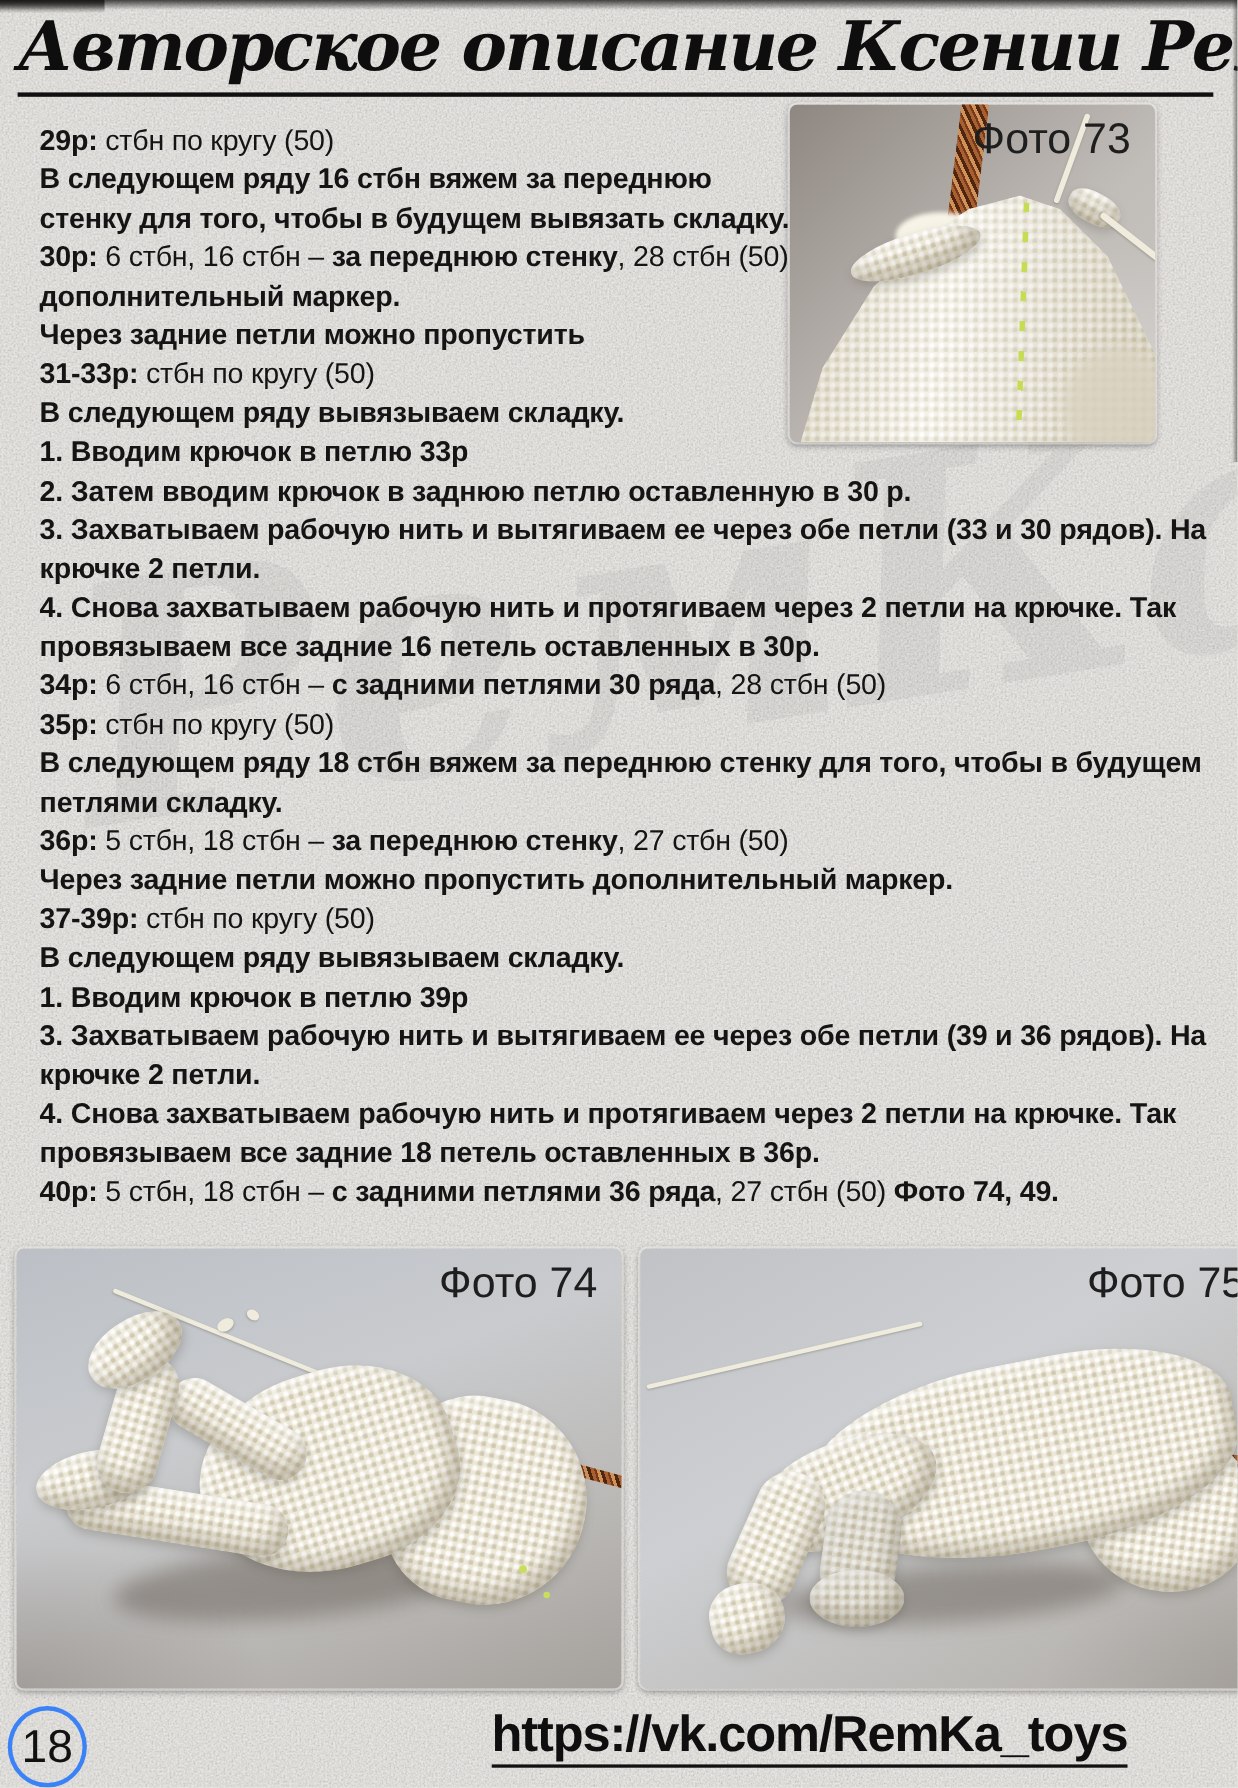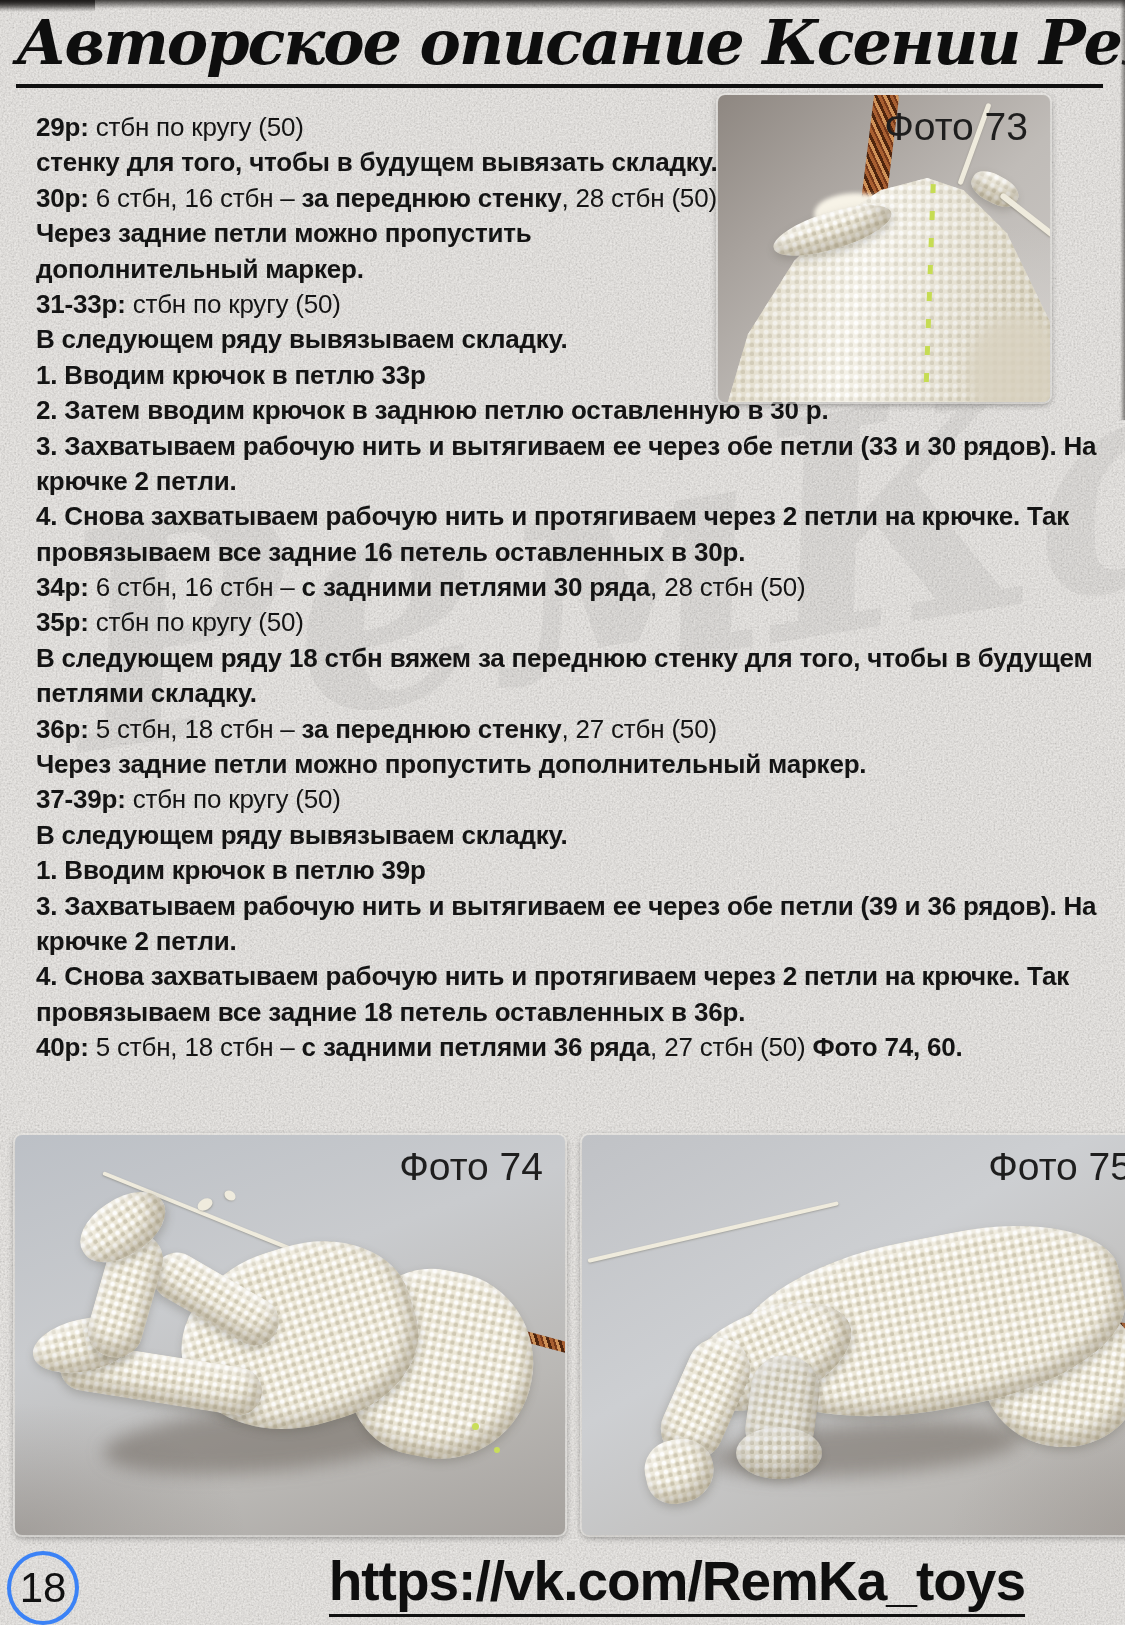--- a/index.html
+++ b/index.html
@@ -130,21 +130,21 @@
 
   
   .page-num {
     position:absolute; left:7px; top:1551px; width:72px; height:74px; z-index:2;
     border:4px solid #3b82f6; border-radius:50%;
     display:flex; align-items:center; justify-content:center;
     font-size:42px; color:#111;
   }
   .vk-url {
     position:absolute; right:100px; top:1549px; z-index:2;
-    font-size:55px; font-weight:700; letter-spacing:-1px; color:#0f0f0f;
+    font-size:46px; font-weight:700; letter-spacing:-1px; color:#0f0f0f;
     text-decoration:none; border-bottom:3px solid #111; padding-bottom:1px;
     font-family:"Liberation Sans", sans-serif;
   }
 </style>
 </head>
 <body>
 
 <div class="page">
 
   <svg class="noise-svg" width="1125" height="1625" aria-hidden="true">
@@ -181,24 +181,25 @@
     <div class="abs p73-rim knit limb"></div>
     <div class="abs p73-tip knit limb"></div>
     <div class="abs p73-tail yarn"></div>
     <div class="abs p73-marker"></div>
     <div class="abs p73-blur"></div>
     <figcaption class="plabel">Фото 73</figcaption>
   </figure>
 
   <main class="body-text">
       <div class="tline"><span class="seg b">29р:</span><span class="seg"> стбн по кругу (50)</span></div>
+      <div class="tline"><span class="seg b">В следующем ряду 16 стбн вяжем за переднюю</span></div>
       <div class="tline"><span class="seg b">стенку для того, чтобы в будущем вывязать складку.</span></div>
       <div class="tline"><span class="seg b">30р:</span><span class="seg"> 6 стбн, 16 стбн – </span><span class="seg b">за переднюю стенку</span><span class="seg">, 28 стбн (50)</span></div>
+      <div class="tline"><span class="seg b">дополнительный маркер.</span></div>
       <div class="tline"><span class="seg b">Через задние петли можно пропустить</span></div>
-      <div class="tline"><span class="seg b">дополнительный маркер.</span></div>
       <div class="tline"><span class="seg b">31-33р:</span><span class="seg"> стбн по кругу (50)</span></div>
       <div class="tline"><span class="seg b">В следующем ряду вывязываем складку.</span></div>
       <div class="tline"><span class="seg b">1. Вводим крючок в петлю 33р</span></div>
       <div class="tline"><span class="seg b">2. Затем вводим крючок в заднюю петлю оставленную в 30 р.</span></div>
       <div class="tline"><span class="seg b">3. Захватываем рабочую нить и вытягиваем ее через обе петли (33 и 30 рядов). На</span></div>
       <div class="tline"><span class="seg b">крючке 2 петли.</span></div>
       <div class="tline"><span class="seg b">4. Снова захватываем рабочую нить и протягиваем через 2 петли на крючке. Так</span></div>
       <div class="tline"><span class="seg b">провязываем все задние 16 петель оставленных в 30р.</span></div>
       <div class="tline"><span class="seg b">34р:</span><span class="seg"> 6 стбн, 16 стбн – </span><span class="seg b">с задними петлями 30 ряда</span><span class="seg">, 28 стбн (50)</span></div>
       <div class="tline"><span class="seg b">35р:</span><span class="seg"> стбн по кругу (50)</span></div>
@@ -206,21 +207,21 @@
       <div class="tline"><span class="seg b">петлями складку.</span></div>
       <div class="tline"><span class="seg b">36р:</span><span class="seg"> 5 стбн, 18 стбн – </span><span class="seg b">за переднюю стенку</span><span class="seg">, 27 стбн (50)</span></div>
       <div class="tline"><span class="seg b">Через задние петли можно пропустить дополнительный маркер.</span></div>
       <div class="tline"><span class="seg b">37-39р:</span><span class="seg"> стбн по кругу (50)</span></div>
       <div class="tline"><span class="seg b">В следующем ряду вывязываем складку.</span></div>
       <div class="tline"><span class="seg b">1. Вводим крючок в петлю 39р</span></div>
       <div class="tline"><span class="seg b">3. Захватываем рабочую нить и вытягиваем ее через обе петли (39 и 36 рядов). На</span></div>
       <div class="tline"><span class="seg b">крючке 2 петли.</span></div>
       <div class="tline"><span class="seg b">4. Снова захватываем рабочую нить и протягиваем через 2 петли на крючке. Так</span></div>
       <div class="tline"><span class="seg b">провязываем все задние 18 петель оставленных в 36р.</span></div>
-      <div class="tline"><span class="seg b">40р:</span><span class="seg"> 5 стбн, 18 стбн – </span><span class="seg b">с задними петлями 36 ряда</span><span class="seg">, 27 стбн (50) </span><span class="seg b">Фото 74, 60.</span></div>
+      <div class="tline"><span class="seg b">40р:</span><span class="seg"> 5 стбн, 18 стбн – </span><span class="seg b">с задними петлями 36 ряда</span><span class="seg">, 27 стбн (50) </span><span class="seg b">Фото 74, 49.</span></div>
     </main>
 
   <figure class="photo p74">
     <div class="abs p74-bg"></div>
     <div class="abs p74-thread yarn"></div>
     <div class="abs p74-knot1 yarn"></div>
     <div class="abs p74-knot2 yarn"></div>
     <div class="abs p74-shadow shadow-blob"></div>
     <div class="abs p74-wire copper"></div>
     <div class="abs p74-hips knit limb"></div>

